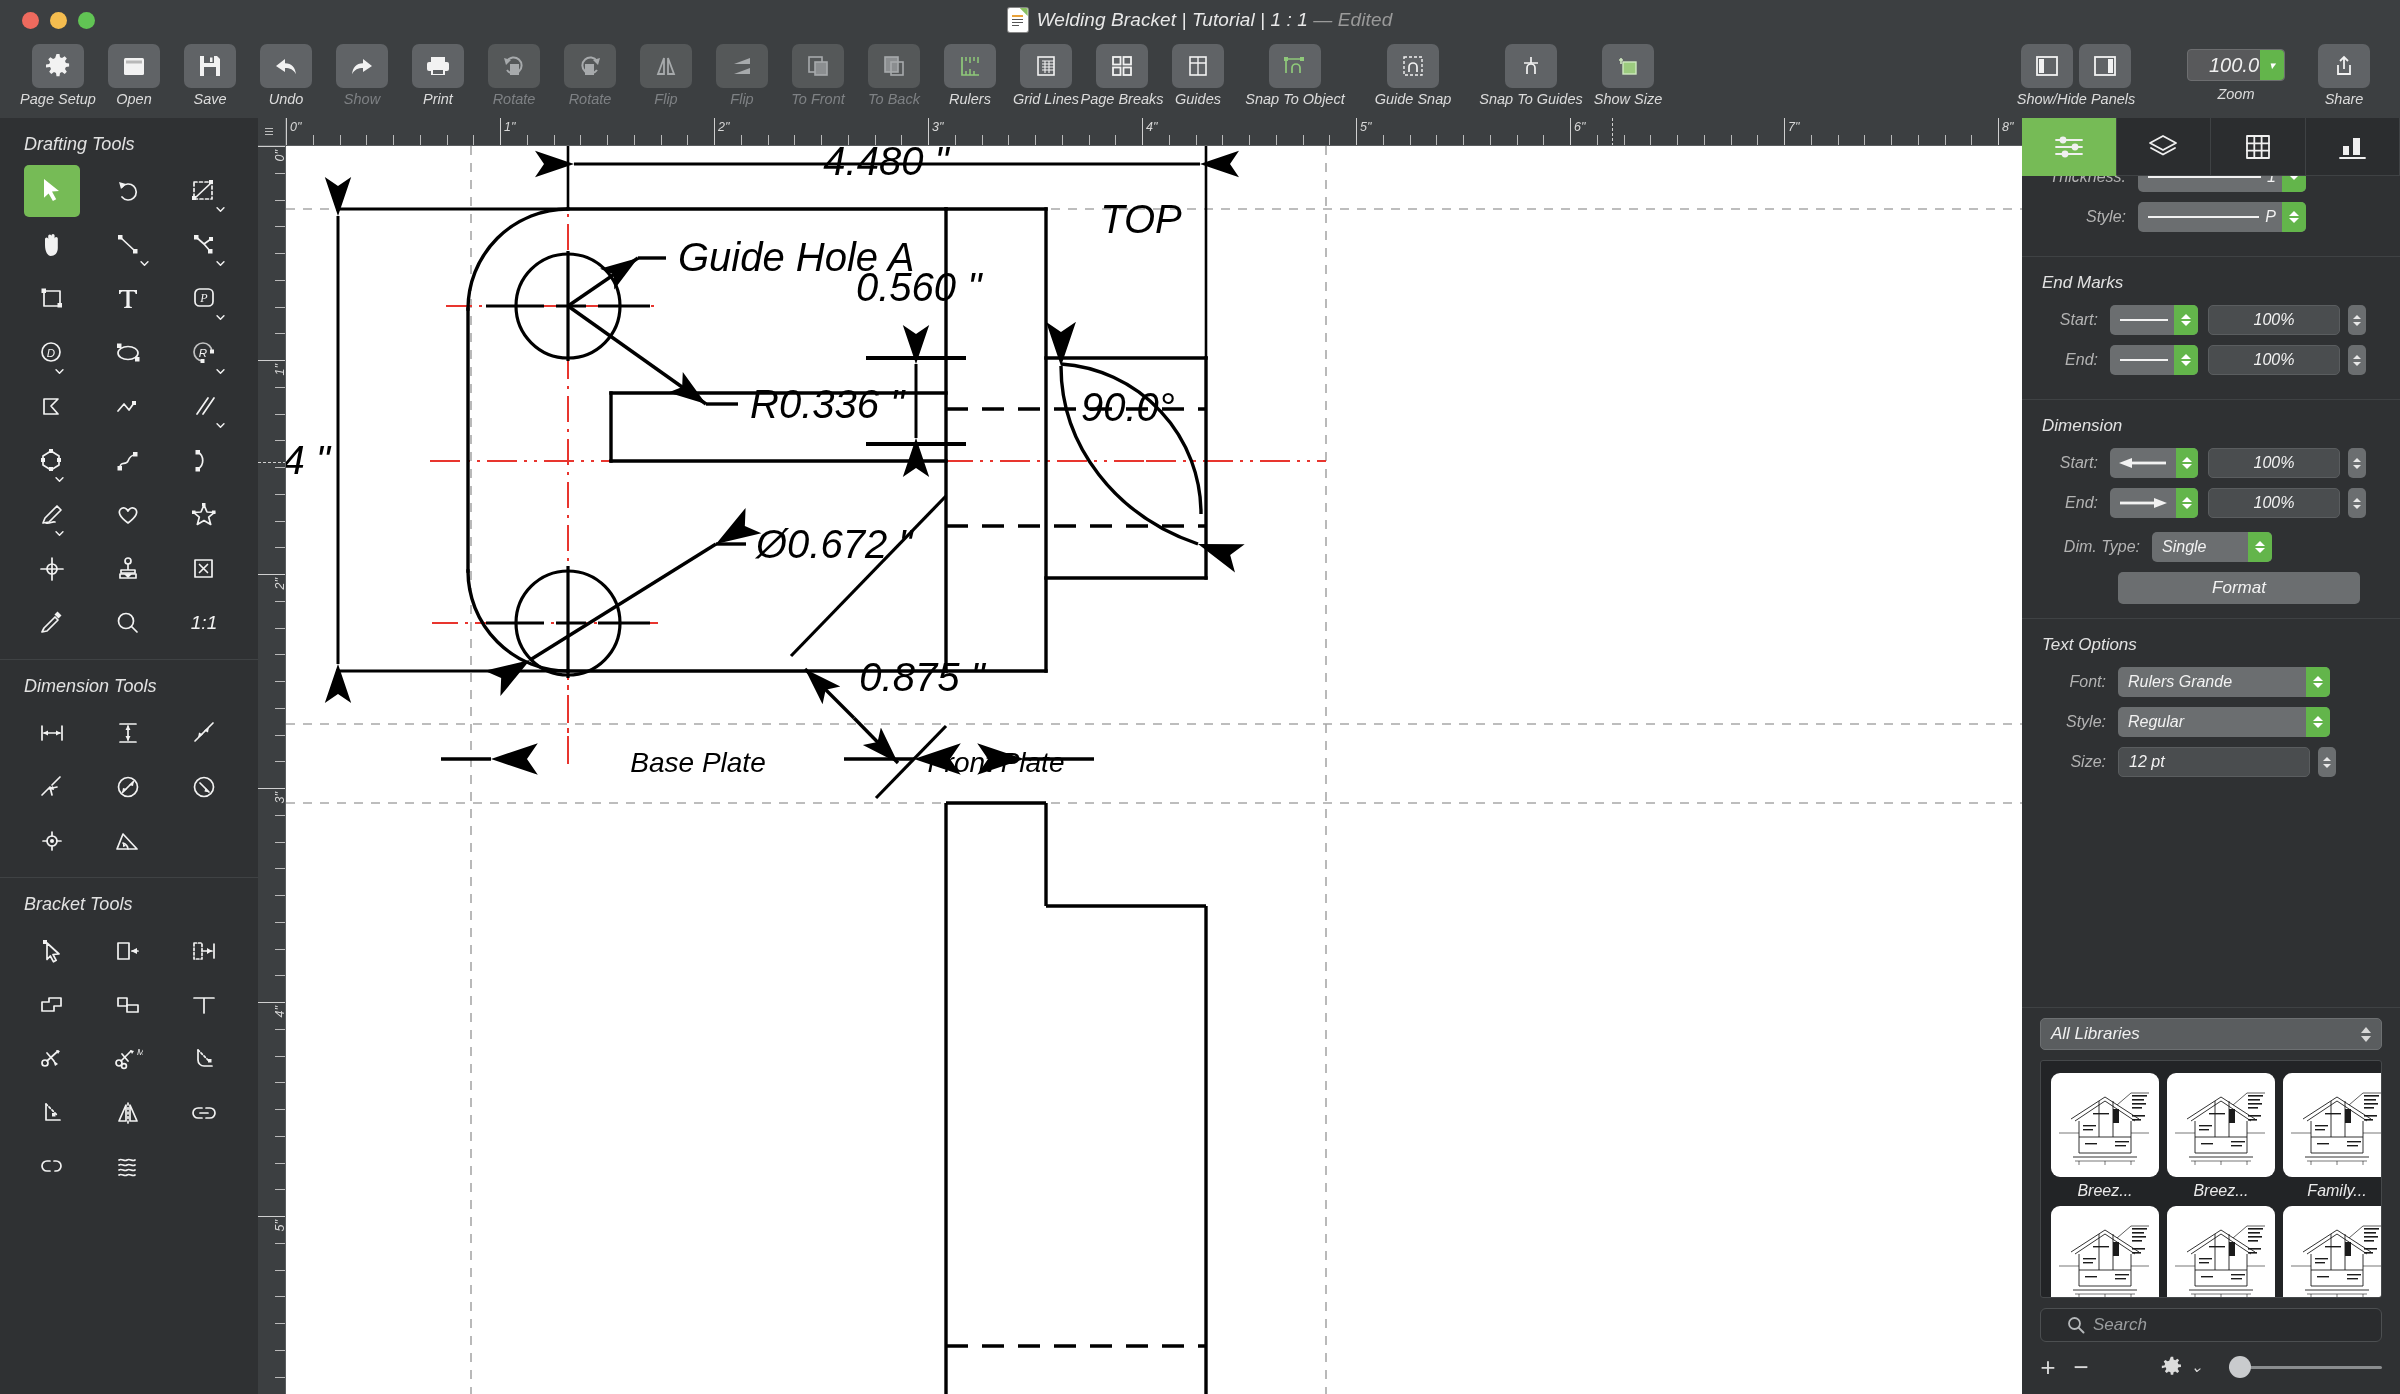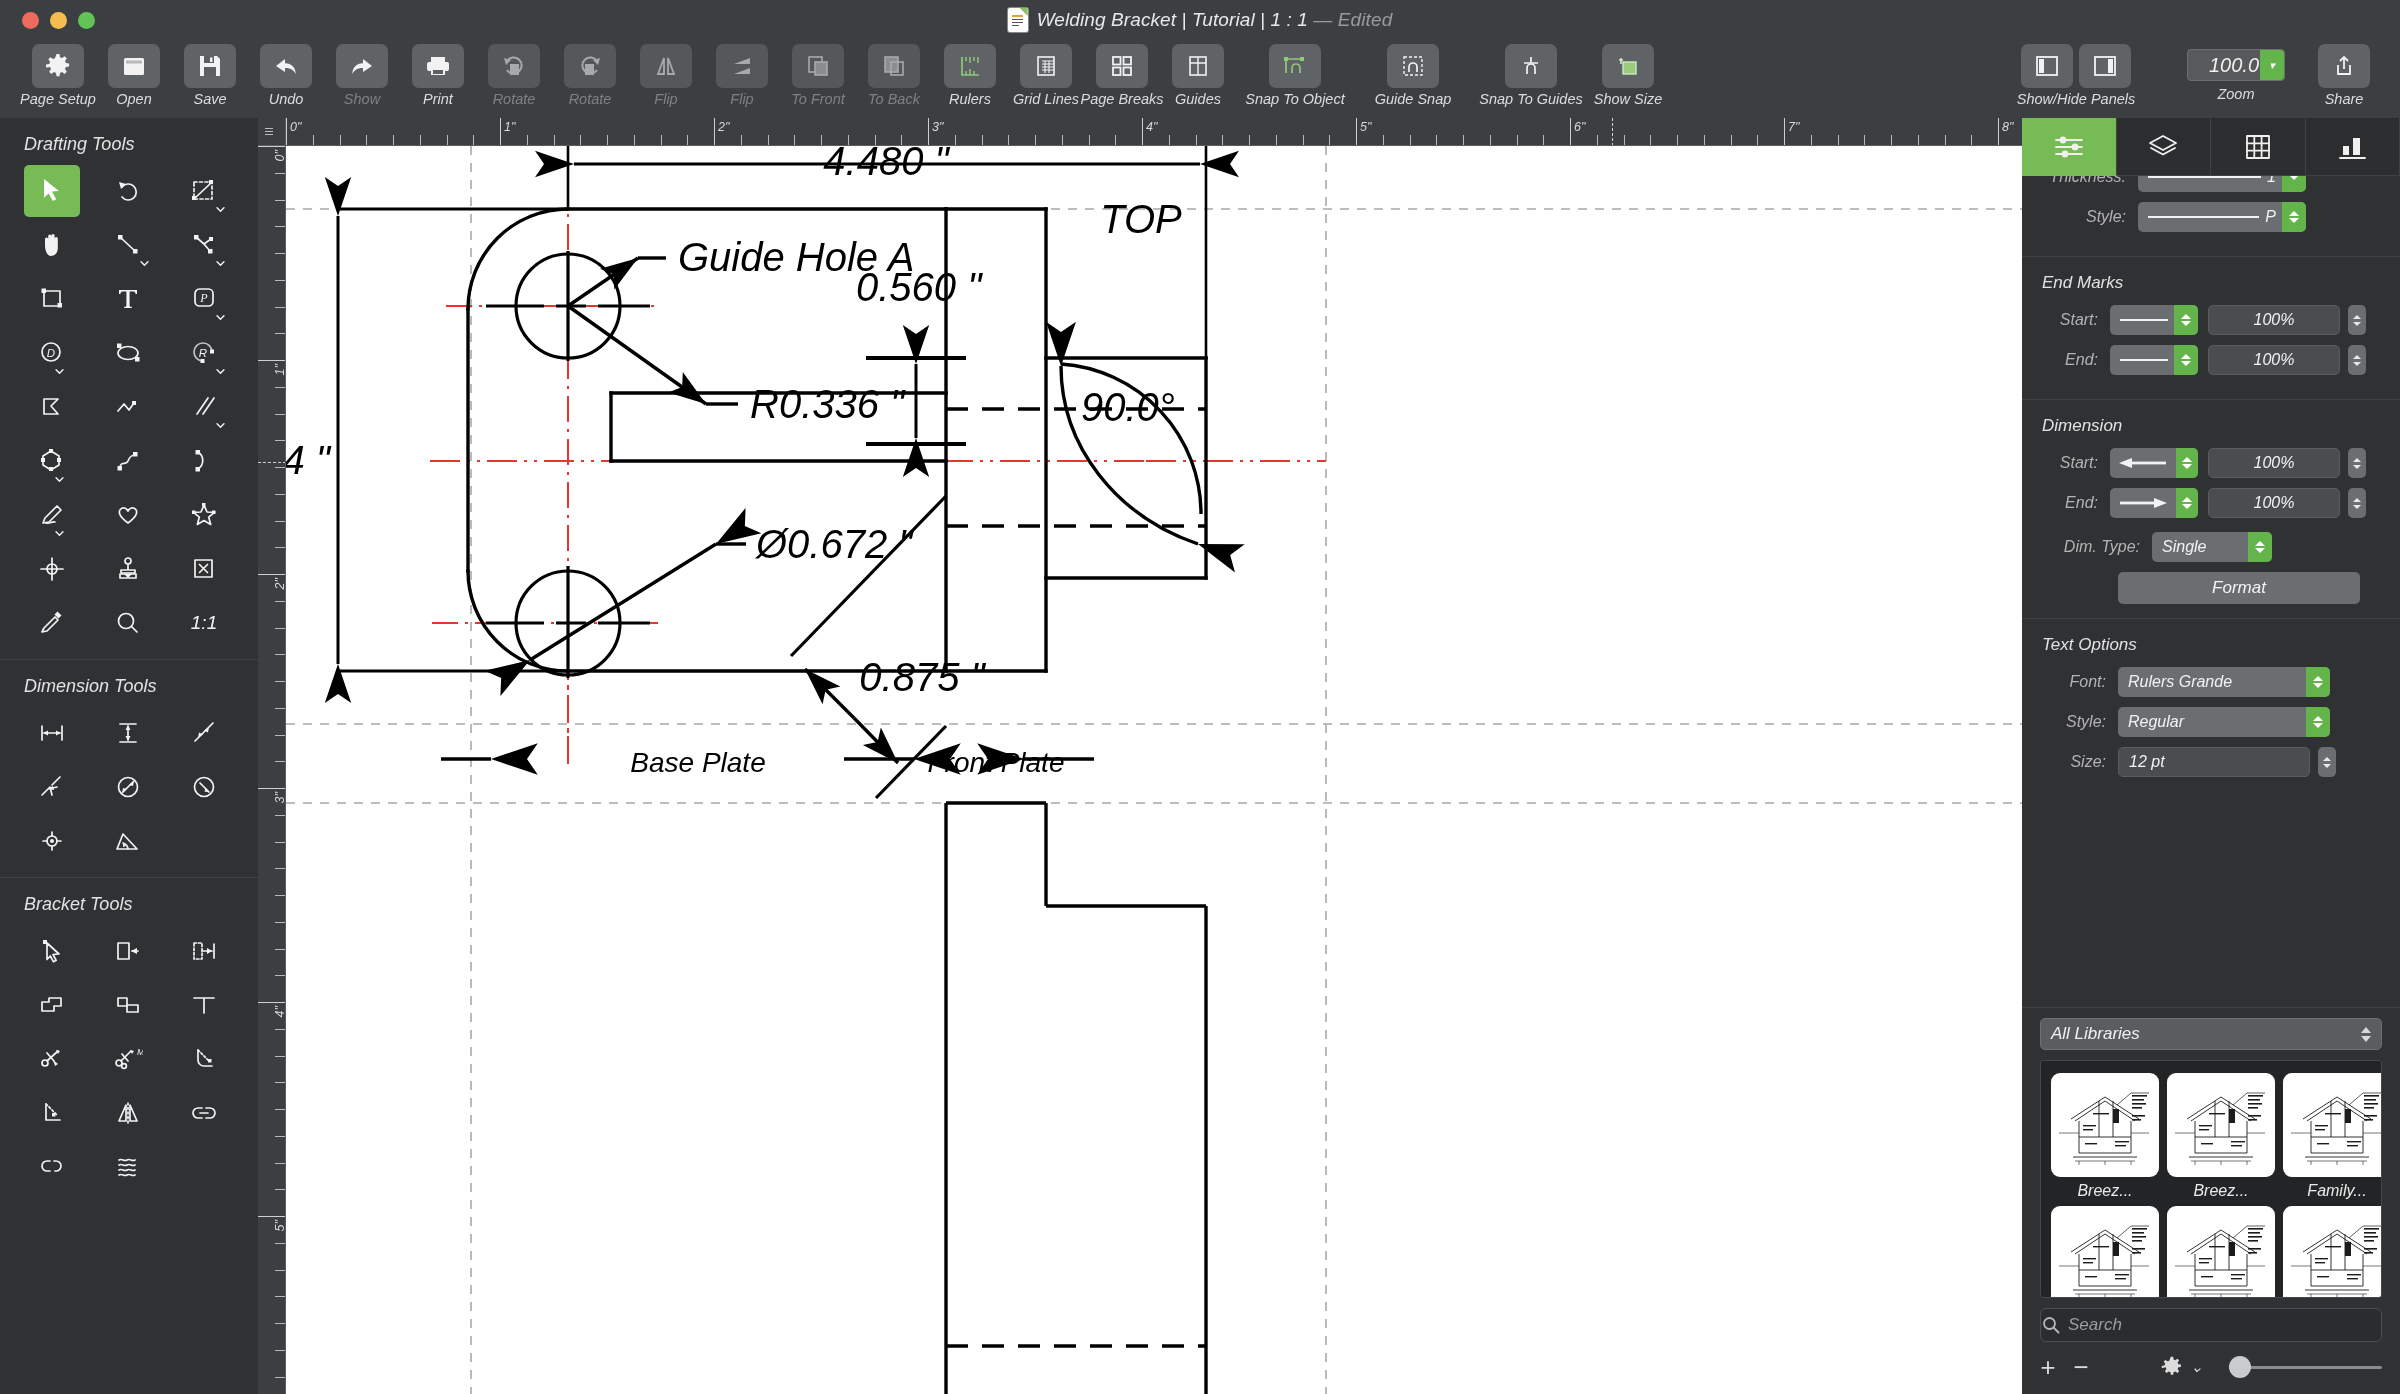--- a/index.html
+++ b/index.html
@@ -233,21 +233,21 @@
     height: 238px; overflow: hidden;
   }
   .libcell { display:flex; flex-direction:column; align-items:center; }
   .libthumb {
     width: 108px; height: 104px; background:#fff; border-radius: 9px; overflow:hidden;
     display:flex; align-items:center; justify-content:center;
   }
   .libname { font-size: 16px; color: #eaeaea; margin-top: 5px; }
   .searchbox {
     margin-top: 10px; height: 34px; background: #2a2c2e; border:1px solid #4c4f51;
-    border-radius: 6px; display:flex; align-items:center; padding-left:1px; gap:8px;
+    border-radius: 6px; display:flex; align-items:center; padding-left:26px; gap:8px;
   }
   .searchbox .ph { font-size:17px; color:#9a9d9f; }
   .libfooter { margin-top: 10px; display:flex; align-items:center; height:30px; }
   .plusminus { display:flex; gap: 18px; font-size: 26px; color:#d8d8d8; line-height:1; }
   .gearwrap { margin-left: 72px; display:flex; align-items:center; gap:6px; }
   .slider { margin-left: 26px; flex:1; display:flex; align-items:center; position:relative; height: 22px;}
   .slider .track { position:absolute; left:0; right:0; height:3px; background:#8a8d8f; border-radius:2px; }
   .slider .knob { position:relative; width:22px; height:22px; border-radius:50%; background:#c9cbcd; }
 </style>
 </head>

